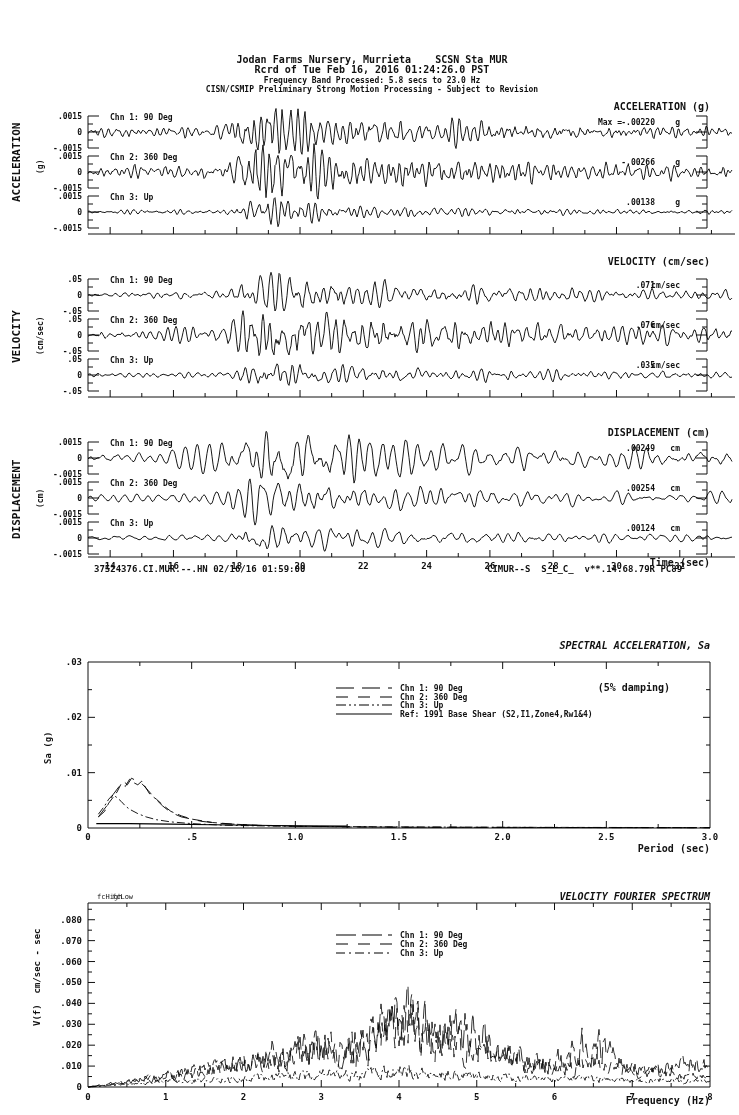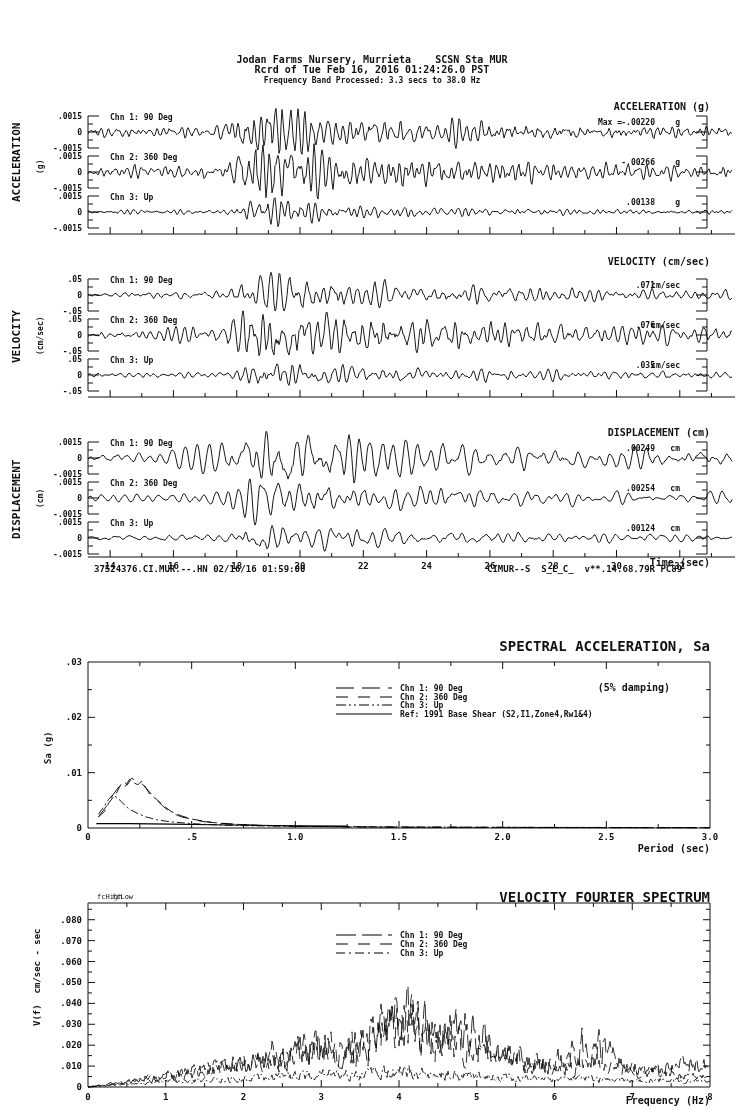--- a/index.html
+++ b/index.html
@@ -6,21 +6,21 @@
   .page{position:relative;width:739px;height:1115px;background:#fff;overflow:hidden;
         font-family:"DejaVu Sans Mono",monospace;color:#111;}
   .t{position:absolute;white-space:pre;font-weight:bold;}
   .ctr{left:88px;width:622px;text-align:right;}
   .hdr{left:20px;width:704px;text-align:center;}
   .rot{position:absolute;transform:rotate(-90deg);transform-origin:0 0;white-space:pre;font-weight:bold;}
   .f7{font-size:7px;line-height:9px;}
   .f8{font-size:8px;line-height:9px;}
   .f9{font-size:9px;line-height:10px;}
   .f95{font-size:10px;line-height:11px;}
-  .f10{font-size:14px;line-height:12px;}
+  .f10{font-size:10px;line-height:12px;font-style:italic;}
   .f11{font-size:11px;line-height:13px;}
   svg.canvas{position:absolute;left:0;top:0;}
   svg text{font-family:"DejaVu Sans Mono",monospace;font-weight:bold;fill:#111;}
   .fcwrap{position:absolute;left:96px;top:893px;width:40px;height:10px;}
   .fcwrap span{position:absolute;top:0;}
 </style>
 </head>
 <body>
 
 <div class="page">
@@ -415,21 +415,22 @@
       <polyline points="88,1087.0 89,1086.9 90,1086.8 91,1086.5 92,1086.3 93,1086.0 94,1086.1 95,1086.2 96,1086.3 97,1086.0 98,1085.3 99,1085.0 100,1085.3 101,1085.8 102,1085.4 103,1085.4 104,1085.8 105,1085.0 106,1083.8 107,1084.0 108,1084.3 109,1083.6 110,1084.4 111,1084.9 112,1084.2 113,1083.2 114,1084.1 115,1082.6 116,1083.0 117,1083.3 118,1083.5 119,1082.6 120,1083.5 121,1083.8 122,1083.2 123,1084.2 124,1083.7 125,1082.7 126,1083.4 127,1082.4 128,1081.3 129,1079.4 130,1081.9 131,1083.5 132,1081.3 133,1079.7 134,1080.6 135,1081.8 136,1080.1 137,1081.5 138,1082.4 139,1080.0 140,1078.1 141,1079.1 142,1080.9 143,1079.8 144,1081.4 145,1078.1 146,1078.5 147,1075.8 148,1074.8 149,1078.8 150,1081.5 151,1082.4 152,1082.4 153,1079.2 154,1075.8 155,1079.8 156,1081.3 157,1076.5 158,1077.0 159,1077.2 160,1079.4 161,1077.5 162,1077.8 163,1074.2 164,1074.8 165,1073.8 166,1073.5 167,1072.8 168,1071.7 169,1074.1 170,1071.5 171,1073.6 172,1078.8 173,1077.9 174,1080.6 175,1080.2 176,1077.4 177,1073.8 178,1070.7 179,1076.8 180,1072.8 181,1069.6 182,1069.4 183,1076.2 184,1079.5 185,1075.6 186,1072.5 187,1073.3 188,1069.4 189,1073.8 190,1076.6 191,1073.0 192,1078.0 193,1074.5 194,1073.5 195,1068.5 196,1069.0 197,1067.7 198,1075.5 199,1076.3 200,1072.3 201,1072.9 202,1071.9 203,1073.6 204,1075.1 205,1076.9 206,1073.3 207,1074.6 208,1069.6 209,1074.0 210,1067.9 211,1074.0 212,1074.1 213,1067.3 214,1073.7 215,1065.5 216,1065.8 217,1066.2 218,1069.9 219,1065.1 220,1073.2 221,1066.4 222,1060.9 223,1061.4 224,1060.4 225,1059.0 226,1070.3 227,1065.1 228,1068.8 229,1069.5 230,1067.2 231,1074.2 232,1063.8 233,1056.7 234,1064.5 235,1069.1 236,1070.6 237,1067.2 238,1061.3 239,1058.1 240,1063.8 241,1068.9 242,1070.5 243,1060.8 244,1056.3 245,1066.6 246,1071.9 247,1069.9 248,1064.2 249,1067.9 250,1070.7 251,1068.9 252,1061.9 253,1055.0 254,1059.3 255,1060.8 256,1067.9 257,1065.9 258,1053.9 259,1061.5 260,1054.7 261,1060.7 262,1063.6 263,1056.3 264,1067.6 265,1063.0 266,1050.1 267,1057.9 268,1061.4 269,1055.4 270,1051.5 271,1052.8 272,1041.1 273,1044.8 274,1052.9 275,1065.1 276,1052.0 277,1058.3 278,1059.4 279,1066.5 280,1056.8 281,1066.4 282,1061.8 283,1048.6 284,1062.6 285,1068.5 286,1068.7 287,1071.3 288,1057.6 289,1057.5 290,1060.6 291,1047.8 292,1052.8 293,1049.8 294,1047.1 295,1041.4 296,1046.9 297,1042.1 298,1036.3 299,1049.7 300,1037.1 301,1048.4 302,1061.8 303,1042.1 304,1034.0 305,1038.5 306,1056.0 307,1060.7 308,1053.1 309,1064.4 310,1044.1 311,1056.9 312,1058.9 313,1050.9 314,1038.0 315,1031.2 316,1030.8 317,1050.1 318,1034.4 319,1038.2 320,1056.3 321,1045.6 322,1049.7 323,1060.7 324,1060.0 325,1039.5 326,1048.7 327,1051.7 328,1059.2 329,1044.8 330,1046.4 331,1050.9 332,1055.9 333,1058.5 334,1052.0 335,1062.6 336,1064.2 337,1063.9 338,1062.9 339,1067.4 340,1068.6 341,1067.6 342,1069.1 343,1064.1 344,1059.3 345,1061.2 346,1048.3 347,1047.4 348,1048.6 349,1037.9 350,1049.4 351,1063.2 352,1051.8 353,1063.3 354,1046.4 355,1032.4 356,1051.8 357,1054.2 358,1061.5 359,1061.2 360,1053.1 361,1033.7 362,1036.8 363,1030.1 364,1046.3 365,1048.3 366,1053.2 367,1061.6 368,1066.1 369,1042.8 370,1025.5 371,1018.9 372,1022.4 373,1016.6 374,1034.1 375,1040.3 376,1051.8 377,1038.4 378,1022.4 379,1034.9 380,1016.3 381,1003.9 382,1014.3 383,1011.7 384,1017.0 385,1031.1 386,1018.5 387,1040.1 388,1021.7 389,1026.3 390,1008.0 391,1020.3 392,1006.0 393,1015.8 394,1024.7 395,998.2 396,997.5 397,1002.4 398,1030.3 399,1046.0 400,1036.7 401,1042.0 402,1015.4 403,1025.5 404,1045.5 405,1031.4 406,1008.7 407,987.3 408,985.8 409,1023.4 410,1025.5 411,1004.1 412,1025.3 413,1004.4 414,1025.6 415,1041.6 416,1029.4 417,1027.7 418,1007.7 419,1035.0 420,1051.3 421,1052.5 422,1039.7 423,1024.7 424,1008.6 425,1000.0 426,1025.9 427,1044.1 428,1046.3 429,1024.2 430,1048.7 431,1054.0 432,1021.9 433,1036.1 434,1031.6 435,1023.9 436,1038.0 437,1032.1 438,1048.9 439,1046.1 440,1024.8 441,1048.6 442,1055.9 443,1030.2 444,1025.9 445,1042.7 446,1043.5 447,1032.5 448,1047.4 449,1035.9 450,1015.3 451,1035.0 452,1019.8 453,1018.3 454,1023.7 455,1018.7 456,1008.9 457,1033.7 458,1035.2 459,1027.4 460,1022.5 461,1020.6 462,1045.5 463,1050.4 464,1032.9 465,1013.3 466,1030.5 467,1024.2 468,1042.8 469,1057.0 470,1048.1 471,1040.6 472,1021.2 473,1013.6 474,1030.3 475,1030.1 476,1049.8 477,1050.0 478,1061.9 479,1035.2 480,1045.7 481,1047.2 482,1047.4 483,1029.2 484,1022.4 485,1023.9 486,1050.8 487,1035.9 488,1052.6 489,1034.8 490,1039.0 491,1057.9 492,1056.4 493,1056.6 494,1056.9 495,1056.5 496,1061.9 497,1047.5 498,1045.1 499,1060.9 500,1060.9 501,1058.3 502,1056.0 503,1055.9 504,1054.5 505,1062.3 506,1055.4 507,1059.2 508,1045.4 509,1050.7 510,1046.0 511,1057.0 512,1064.0 513,1063.5 514,1052.9 515,1052.8 516,1056.4 517,1063.9 518,1051.2 519,1049.5 520,1046.5 521,1049.2 522,1059.0 523,1061.8 524,1070.6 525,1061.5 526,1066.3 527,1072.9 528,1068.2 529,1068.7 530,1063.1 531,1067.4 532,1062.2 533,1063.9 534,1070.2 535,1059.1 536,1054.8 537,1053.2 538,1061.2 539,1063.4 540,1059.6 541,1063.7 542,1069.2 543,1058.9 544,1068.5 545,1072.6 546,1062.2 547,1070.2 548,1074.2 549,1065.3 550,1065.4 551,1069.5 552,1074.6 553,1071.8 554,1067.9 555,1069.8 556,1057.4 557,1055.3 558,1049.1 559,1062.7 560,1062.2 561,1055.4 562,1067.1 563,1062.2 564,1067.5 565,1063.6 566,1066.1 567,1070.5 568,1063.3 569,1066.3 570,1065.8 571,1048.6 572,1040.9 573,1047.2 574,1047.8 575,1058.9 576,1063.9 577,1065.9 578,1058.0 579,1065.1 580,1047.6 581,1041.0 582,1027.9 583,1051.5 584,1052.1 585,1048.8 586,1043.8 587,1051.7 588,1059.1 589,1061.0 590,1063.8 591,1067.3 592,1055.2 593,1047.1 594,1043.6 595,1046.8 596,1043.6 597,1059.3 598,1037.4 599,1029.4 600,1042.4 601,1059.1 602,1064.0 603,1042.1 604,1040.3 605,1038.4 606,1053.0 607,1054.9 608,1049.7 609,1046.7 610,1041.4 611,1048.4 612,1053.0 613,1047.5 614,1052.7 615,1055.8 616,1064.3 617,1063.2 618,1066.2 619,1058.2 620,1065.8 621,1059.0 622,1065.5 623,1065.7 624,1064.5 625,1071.8 626,1072.4 627,1068.7 628,1072.7 629,1071.8 630,1070.7 631,1066.3 632,1063.0 633,1062.6 634,1071.6 635,1064.1 636,1073.6 637,1072.8 638,1074.6 639,1067.9 640,1067.5 641,1070.5 642,1067.5 643,1067.2 644,1064.2 645,1071.4 646,1073.2 647,1076.8 648,1073.6 649,1073.4 650,1067.3 651,1069.9 652,1067.7 653,1072.3 654,1068.6 655,1066.5 656,1065.9 657,1068.1 658,1064.1 659,1070.8 660,1073.1 661,1068.8 662,1069.0 663,1074.3 664,1072.1 665,1073.6 666,1065.3 667,1063.1 668,1063.4 669,1071.2 670,1076.1 671,1073.1 672,1065.1 673,1069.8 674,1069.9 675,1067.3 676,1063.8 677,1065.3 678,1066.6 679,1068.0 680,1060.9 681,1058.0 682,1059.6 683,1056.4 684,1063.7 685,1062.1 686,1065.1 687,1065.3 688,1064.1 689,1071.4 690,1060.2 691,1060.0 692,1069.2 693,1064.5 694,1065.8 695,1070.5 696,1059.1 697,1060.3 698,1068.7 699,1071.8 700,1070.1 701,1068.4 702,1069.5 703,1063.6 704,1059.5 705,1068.1 706,1065.4 707,1066.3 708,1068.6 709,1066.8 710,1065.7" fill="none" stroke="#000" stroke-width="0.8" stroke-dasharray="18,5"></polyline>
       <line x1="336" y1="935" x2="392" y2="935" stroke="#000" stroke-width="1.1" stroke-dasharray="20,6"></line>
       <polyline points="88,1087.0 89,1086.9 90,1086.7 91,1086.6 92,1086.4 93,1086.3 94,1086.4 95,1086.2 96,1085.9 97,1085.9 98,1085.2 99,1085.4 100,1084.8 101,1084.7 102,1084.2 103,1085.3 104,1084.4 105,1085.1 106,1084.7 107,1084.3 108,1084.2 109,1083.5 110,1082.9 111,1082.3 112,1084.2 113,1084.7 114,1084.0 115,1084.7 116,1084.5 117,1084.1 118,1082.1 119,1081.3 120,1082.8 121,1081.2 122,1083.0 123,1084.2 124,1083.1 125,1082.2 126,1083.3 127,1081.1 128,1079.5 129,1081.8 130,1080.4 131,1080.8 132,1081.3 133,1081.1 134,1080.4 135,1078.6 136,1079.9 137,1079.8 138,1081.8 139,1081.9 140,1078.8 141,1079.5 142,1077.8 143,1077.5 144,1079.3 145,1076.0 146,1077.0 147,1078.4 148,1079.8 149,1077.4 150,1075.9 151,1074.5 152,1073.8 153,1075.5 154,1079.3 155,1078.3 156,1076.8 157,1079.4 158,1081.4 159,1080.3 160,1075.6 161,1075.2 162,1077.3 163,1079.1 164,1078.4 165,1078.4 166,1078.0 167,1072.5 168,1070.8 169,1072.4 170,1072.9 171,1077.7 172,1074.8 173,1078.2 174,1075.3 175,1079.4 176,1078.4 177,1072.5 178,1070.4 179,1074.5 180,1074.9 181,1074.0 182,1077.9 183,1075.1 184,1072.9 185,1068.4 186,1069.9 187,1074.4 188,1069.9 189,1068.3 190,1070.7 191,1072.0 192,1066.5 193,1067.0 194,1064.6 195,1067.1 196,1069.0 197,1067.2 198,1067.0 199,1070.3 200,1065.8 201,1073.8 202,1066.5 203,1067.1 204,1064.9 205,1070.0 206,1065.0 207,1066.3 208,1062.5 209,1066.5 210,1065.2 211,1071.6 212,1070.5 213,1063.8 214,1060.6 215,1059.5 216,1062.5 217,1060.7 218,1063.2 219,1066.2 220,1063.7 221,1061.8 222,1063.1 223,1065.0 224,1068.6 225,1073.8 226,1064.8 227,1068.2 228,1068.7 229,1067.6 230,1060.9 231,1061.8 232,1062.4 233,1068.7 234,1066.9 235,1071.4 236,1062.7 237,1071.5 238,1063.9 239,1060.5 240,1057.0 241,1061.7 242,1067.1 243,1063.2 244,1066.0 245,1059.9 246,1070.6 247,1070.9 248,1065.1 249,1064.8 250,1070.5 251,1071.7 252,1060.3 253,1054.7 254,1052.8 255,1050.9 256,1057.5 257,1059.6 258,1052.6 259,1056.6 260,1059.5 261,1067.1 262,1070.8 263,1073.6 264,1060.5 265,1058.6 266,1068.7 267,1065.2 268,1062.5 269,1070.1 270,1059.4 271,1065.7 272,1056.3 273,1055.6 274,1063.1 275,1069.4 276,1070.4 277,1071.4 278,1065.6 279,1072.1 280,1058.1 281,1053.3 282,1052.7 283,1052.4 284,1059.4 285,1067.2 286,1065.5 287,1052.2 288,1054.2 289,1063.9 290,1050.5 291,1056.3 292,1052.5 293,1062.3 294,1064.3 295,1059.2 296,1056.6 297,1047.6 298,1040.3 299,1047.9 300,1059.7 301,1059.6 302,1060.0 303,1060.3 304,1051.3 305,1053.5 306,1043.7 307,1052.5 308,1065.4 309,1064.2 310,1048.8 311,1047.1 312,1041.7 313,1043.8 314,1056.3 315,1041.1 316,1044.0 317,1048.3 318,1057.5 319,1063.6 320,1053.7 321,1048.5 322,1050.3 323,1057.9 324,1043.9 325,1034.9 326,1055.0 327,1048.8 328,1038.0 329,1044.7 330,1037.1 331,1031.8 332,1047.2 333,1052.7 334,1048.2 335,1042.6 336,1050.0 337,1063.1 338,1068.1 339,1059.4 340,1042.3 341,1043.8 342,1044.6 343,1055.8 344,1059.5 345,1049.4 346,1057.5 347,1046.2 348,1038.8 349,1054.9 350,1055.5 351,1043.7 352,1031.8 353,1051.3 354,1061.6 355,1068.7 356,1066.6 357,1042.3 358,1055.5 359,1046.1 360,1041.9 361,1030.3 362,1042.3 363,1050.2 364,1039.4 365,1037.1 366,1038.4 367,1033.5 368,1048.2 369,1060.5 370,1040.2 371,1041.2 372,1033.2 373,1027.0 374,1038.5 375,1042.7 376,1048.2 377,1039.7 378,1033.3 379,1021.3 380,1026.7 381,1045.9 382,1022.6 383,1038.2 384,1034.4 385,1020.2 386,1042.4 387,1022.6 388,1010.0 389,1005.5 390,1019.8 391,1022.7 392,1006.8 393,1015.2 394,1036.3 395,1048.1 396,1018.0 397,1008.4 398,1031.9 399,1019.2 400,1019.9 401,1022.4 402,1040.4 403,1026.8 404,1005.4 405,1012.6 406,1012.7 407,1015.9 408,1043.2 409,1016.3 410,1012.3 411,998.4 412,993.1 413,1001.2 414,1031.9 415,1020.4 416,1016.4 417,1004.2 418,1001.0 419,1024.7 420,1047.1 421,1056.6 422,1033.2 423,1042.2 424,1031.3 425,1030.8 426,1018.5 427,1017.3 428,1031.0 429,1022.8 430,1032.0 431,1035.2 432,1035.6 433,1051.9 434,1051.9 435,1061.8 436,1040.0 437,1042.9 438,1029.5 439,1047.4 440,1053.2 441,1043.0 442,1040.4 443,1045.4 444,1030.0 445,1023.7 446,1037.4 447,1036.9 448,1026.8 449,1049.4 450,1039.0 451,1049.9 452,1034.9 453,1037.6 454,1057.1 455,1036.0 456,1049.9 457,1038.0 458,1030.7 459,1026.3 460,1030.3 461,1054.0 462,1055.6 463,1061.0 464,1067.2 465,1067.2 466,1069.7 467,1050.2 468,1045.9 469,1047.4 470,1040.7 471,1051.7 472,1057.3 473,1060.5 474,1052.4 475,1052.9 476,1056.2 477,1048.2 478,1049.2 479,1048.7 480,1048.1 481,1051.7 482,1048.8 483,1047.4 484,1044.1 485,1047.7 486,1057.4 487,1050.6 488,1059.0 489,1050.7 490,1051.3 491,1061.4 492,1059.3 493,1053.0 494,1054.7 495,1058.3 496,1055.1 497,1047.3 498,1049.6 499,1058.6 500,1056.8 501,1061.5 502,1054.7 503,1049.7 504,1057.2 505,1047.6 506,1060.0 507,1053.8 508,1047.7 509,1063.2 510,1053.3 511,1064.0 512,1065.2 513,1058.5 514,1055.4 515,1056.9 516,1061.4 517,1054.0 518,1056.7 519,1049.8 520,1061.7 521,1063.6 522,1065.5 523,1063.7 524,1071.1 525,1073.0 526,1066.3 527,1057.2 528,1068.8 529,1057.8 530,1064.6 531,1069.9 532,1073.7 533,1071.3 534,1066.0 535,1071.8 536,1063.4 537,1061.1 538,1067.0 539,1059.2 540,1069.5 541,1062.4 542,1067.8 543,1058.2 544,1068.9 545,1064.8 546,1058.6 547,1059.8 548,1060.5 549,1066.0 550,1058.9 551,1063.6 552,1062.6 553,1063.3 554,1066.1 555,1069.5 556,1071.2 557,1064.3 558,1071.2 559,1068.2 560,1065.9 561,1072.1 562,1073.6 563,1070.2 564,1071.9 565,1075.2 566,1064.3 567,1057.0 568,1054.5 569,1052.5 570,1066.9 571,1062.5 572,1071.8 573,1076.1 574,1077.5 575,1075.4 576,1067.1 577,1069.6 578,1068.9 579,1060.1 580,1066.5 581,1063.6 582,1058.8 583,1068.0 584,1063.9 585,1058.2 586,1060.8 587,1062.6 588,1067.1 589,1058.6 590,1059.9 591,1058.2 592,1059.0 593,1057.5 594,1069.5 595,1058.7 596,1067.5 597,1065.4 598,1065.5 599,1060.1 600,1067.5 601,1065.8 602,1064.6 603,1064.6 604,1070.4 605,1063.9 606,1065.5 607,1070.8 608,1074.3 609,1071.4 610,1066.6 611,1062.3 612,1066.9 613,1065.6 614,1069.3 615,1066.9 616,1069.0 617,1066.5 618,1066.4 619,1067.8 620,1067.7 621,1071.6 622,1074.5 623,1066.4 624,1065.8 625,1074.2 626,1068.0 627,1064.3 628,1073.0 629,1068.1 630,1067.6 631,1070.3 632,1071.5 633,1073.5 634,1074.9 635,1075.0 636,1069.1 637,1075.5 638,1078.5 639,1078.2 640,1077.8 641,1077.0 642,1075.6 643,1070.1 644,1072.6 645,1073.6 646,1072.0 647,1070.1 648,1070.4 649,1067.1 650,1072.1 651,1068.9 652,1072.0 653,1068.1 654,1068.5 655,1067.5 656,1070.1 657,1072.2 658,1067.8 659,1075.5 660,1076.8 661,1076.6 662,1069.9 663,1070.9 664,1073.5 665,1071.5 666,1076.1 667,1071.6 668,1071.1 669,1073.9 670,1069.0 671,1067.7 672,1072.2 673,1072.0 674,1074.1 675,1077.7 676,1076.8 677,1076.2 678,1079.0 679,1075.0 680,1074.3 681,1078.3 682,1072.5 683,1077.3 684,1079.2 685,1075.0 686,1075.7 687,1074.6 688,1074.8 689,1074.3 690,1073.7 691,1075.0 692,1077.8 693,1073.1 694,1075.7 695,1076.8 696,1077.3 697,1079.0 698,1073.6 699,1072.5 700,1076.5 701,1075.6 702,1078.0 703,1075.1 704,1076.8 705,1077.8 706,1077.6 707,1075.0 708,1075.2 709,1073.3 710,1074.1" fill="none" stroke="#000" stroke-width="0.8" stroke-dasharray="12,8"></polyline>
       <line x1="336" y1="944" x2="392" y2="944" stroke="#000" stroke-width="1.1" stroke-dasharray="12,10"></line>
       <polyline points="88,1087.0 89,1087.0 90,1086.9 91,1086.8 92,1086.8 93,1086.8 94,1086.6 95,1086.7 96,1086.5 97,1086.6 98,1086.2 99,1086.3 100,1086.5 101,1086.2 102,1086.0 103,1085.9 104,1085.6 105,1086.1 106,1085.9 107,1085.5 108,1085.2 109,1085.5 110,1085.0 111,1085.3 112,1085.9 113,1085.6 114,1085.6 115,1085.4 116,1085.0 117,1085.3 118,1084.6 119,1084.2 120,1085.2 121,1084.6 122,1084.7 123,1083.8 124,1084.4 125,1083.7 126,1083.2 127,1083.3 128,1084.7 129,1083.7 130,1083.7 131,1083.7 132,1084.7 133,1083.4 134,1084.4 135,1083.5 136,1083.4 137,1083.9 138,1083.2 139,1083.7 140,1084.0 141,1083.0 142,1084.2 143,1082.6 144,1083.7 145,1084.7 146,1084.3 147,1082.5 148,1082.8 149,1081.6 150,1080.9 151,1082.0 152,1083.8 153,1082.8 154,1081.8 155,1082.6 156,1081.0 157,1080.9 158,1080.3 159,1082.6 160,1081.7 161,1080.4 162,1081.4 163,1082.5 164,1082.8 165,1080.9 166,1080.1 167,1080.5 168,1081.8 169,1080.0 170,1079.8 171,1079.8 172,1079.0 173,1079.6 174,1078.9 175,1082.3 176,1080.4 177,1082.8 178,1081.5 179,1080.9 180,1081.0 181,1082.7 182,1083.0 183,1082.0 184,1082.8 185,1079.8 186,1081.0 187,1082.5 188,1082.0 189,1081.4 190,1080.4 191,1082.3 192,1083.6 193,1079.8 194,1082.4 195,1079.5 196,1081.9 197,1080.2 198,1078.8 199,1079.8 200,1079.1 201,1082.1 202,1080.8 203,1079.8 204,1078.2 205,1077.7 206,1081.1 207,1080.5 208,1081.8 209,1082.5 210,1081.7 211,1082.3 212,1081.1 213,1078.8 214,1077.1 215,1077.9 216,1078.8 217,1079.4 218,1078.3 219,1081.2 220,1082.6 221,1082.9 222,1078.9 223,1080.4 224,1081.9 225,1082.0 226,1079.8 227,1079.2 228,1077.6 229,1081.3 230,1083.0 231,1078.4 232,1076.3 233,1077.5 234,1078.4 235,1080.1 236,1081.5 237,1082.1 238,1082.5 239,1078.6 240,1080.4 241,1082.5 242,1079.8 243,1080.3 244,1079.4 245,1076.3 246,1079.0 247,1081.0 248,1079.3 249,1080.6 250,1080.2 251,1081.5 252,1078.2 253,1079.2 254,1075.7 255,1074.0 256,1074.8 257,1074.0 258,1074.1 259,1079.0 260,1076.9 261,1074.2 262,1075.3 263,1075.6 264,1080.2 265,1077.5 266,1078.3 267,1078.7 268,1077.2 269,1079.9 270,1079.3 271,1077.4 272,1074.9 273,1079.2 274,1081.4 275,1076.3 276,1073.8 277,1076.0 278,1075.3 279,1072.9 280,1077.4 281,1075.3 282,1073.4 283,1074.8 284,1076.6 285,1075.1 286,1075.8 287,1075.1 288,1072.6 289,1077.5 290,1074.7 291,1079.5 292,1077.0 293,1078.8 294,1073.7 295,1071.4 296,1075.6 297,1078.5 298,1077.1 299,1080.0 300,1074.9 301,1072.1 302,1071.8 303,1070.6 304,1074.2 305,1078.8 306,1075.7 307,1071.1 308,1075.3 309,1073.2 310,1077.7 311,1080.1 312,1077.0 313,1077.3 314,1079.8 315,1079.4 316,1077.0 317,1076.9 318,1075.9 319,1075.4 320,1070.1 321,1073.5 322,1073.4 323,1069.5 324,1074.9 325,1073.9 326,1075.6 327,1074.8 328,1075.0 329,1070.1 330,1070.2 331,1076.7 332,1074.0 333,1073.3 334,1072.5 335,1076.1 336,1073.3 337,1070.2 338,1072.9 339,1076.1 340,1078.4 341,1074.4 342,1077.8 343,1077.3 344,1074.5 345,1074.1 346,1070.3 347,1074.6 348,1078.6 349,1080.9 350,1081.2 351,1073.4 352,1073.0 353,1073.9 354,1076.8 355,1073.7 356,1071.3 357,1076.8 358,1076.6 359,1080.2 360,1076.2 361,1078.3 362,1073.2 363,1074.4 364,1077.7 365,1074.3 366,1071.1 367,1068.8 368,1068.7 369,1070.8 370,1069.7 371,1067.5 372,1073.2 373,1069.0 374,1067.4 375,1067.0 376,1071.5 377,1072.1 378,1077.7 379,1074.9 380,1078.8 381,1080.0 382,1071.9 383,1069.0 384,1065.8 385,1074.0 386,1072.0 387,1077.5 388,1069.3 389,1075.0 390,1077.3 391,1076.5 392,1077.0 393,1069.5 394,1076.0 395,1073.8 396,1073.6 397,1070.1 398,1069.3 399,1073.4 400,1066.7 401,1072.2 402,1076.1 403,1071.7 404,1066.1 405,1068.2 406,1072.1 407,1076.6 408,1068.4 409,1065.4 410,1074.0 411,1069.6 412,1076.0 413,1079.1 414,1078.9 415,1072.5 416,1072.2 417,1074.6 418,1078.7 419,1074.7 420,1074.3 421,1070.9 422,1067.9 423,1072.5 424,1070.7 425,1072.8 426,1075.8 427,1076.8 428,1074.2 429,1078.1 430,1073.6 431,1073.2 432,1075.0 433,1075.7 434,1074.0 435,1076.0 436,1076.2 437,1076.3 438,1076.6 439,1077.7 440,1072.2 441,1077.3 442,1071.6 443,1073.7 444,1078.2 445,1080.4 446,1072.6 447,1076.8 448,1071.2 449,1076.4 450,1078.0 451,1079.8 452,1079.1 453,1078.7 454,1072.9 455,1070.7 456,1075.6 457,1073.9 458,1077.1 459,1080.4 460,1079.2 461,1079.1 462,1073.8 463,1077.7 464,1073.8 465,1076.1 466,1072.9 467,1076.5 468,1073.1 469,1073.6 470,1072.6 471,1077.5 472,1074.0 473,1073.3 474,1077.8 475,1076.5 476,1074.7 477,1077.7 478,1073.3 479,1071.9 480,1077.0 481,1077.8 482,1076.8 483,1076.3 484,1076.9 485,1080.2 486,1076.3 487,1078.3 488,1074.3 489,1075.9 490,1080.0 491,1079.2 492,1080.1 493,1075.1 494,1079.2 495,1080.5 496,1078.8 497,1077.8 498,1076.6 499,1080.0 500,1081.1 501,1082.0 502,1076.7 503,1074.5 504,1074.7 505,1074.5 506,1073.8 507,1077.6 508,1075.3 509,1073.7 510,1076.8 511,1077.6 512,1080.9 513,1078.8 514,1080.5 515,1079.5 516,1081.8 517,1079.1 518,1076.5 519,1079.1 520,1081.5 521,1080.6 522,1080.1 523,1076.8 524,1077.9 525,1078.3 526,1075.3 527,1076.4 528,1079.3 529,1081.2 530,1080.2 531,1078.8 532,1080.2 533,1077.8 534,1076.0 535,1076.1 536,1077.6 537,1080.5 538,1078.1 539,1077.2 540,1078.4 541,1079.9 542,1077.9 543,1078.7 544,1079.9 545,1077.6 546,1077.9 547,1078.6 548,1077.3 549,1080.6 550,1078.6 551,1080.8 552,1082.0 553,1079.2 554,1081.3 555,1081.7 556,1078.3 557,1079.0 558,1080.8 559,1079.7 560,1078.6 561,1077.1 562,1078.2 563,1078.8 564,1077.2 565,1076.8 566,1076.5 567,1077.8 568,1077.8 569,1079.6 570,1080.0 571,1078.2 572,1080.4 573,1077.0 574,1080.2 575,1078.4 576,1079.3 577,1077.2 578,1076.5 579,1075.4 580,1075.7 581,1078.4 582,1076.1 583,1077.1 584,1077.8 585,1080.3 586,1076.9 587,1077.7 588,1075.6 589,1078.4 590,1076.8 591,1075.8 592,1075.9 593,1080.6 594,1080.8 595,1080.7 596,1079.0 597,1076.9 598,1080.3 599,1082.6 600,1078.2 601,1079.5 602,1081.0 603,1078.7 604,1077.0 605,1078.4 606,1079.7 607,1078.1 608,1079.9 609,1077.3 610,1080.3 611,1081.7 612,1079.4 613,1080.3 614,1081.3 615,1081.3 616,1079.7 617,1078.5 618,1078.9 619,1078.0 620,1081.3 621,1078.4 622,1078.2 623,1078.5 624,1081.2 625,1080.1 626,1078.4 627,1080.5 628,1078.4 629,1080.9 630,1082.5 631,1080.3 632,1080.9 633,1081.7 634,1081.3 635,1081.2 636,1080.8 637,1079.3 638,1078.2 639,1081.4 640,1079.6 641,1082.0 642,1081.0 643,1081.8 644,1082.2 645,1081.7 646,1082.1 647,1083.2 648,1083.9 649,1083.6 650,1079.8 651,1079.2 652,1080.7 653,1082.7 654,1080.9 655,1079.9 656,1079.6 657,1078.2 658,1079.2 659,1081.6 660,1078.5 661,1081.4 662,1080.0 663,1079.2 664,1079.3 665,1079.2 666,1081.0 667,1081.6 668,1081.3 669,1081.1 670,1081.9 671,1079.4 672,1080.1 673,1078.9 674,1081.9 675,1080.5 676,1078.7 677,1077.8 678,1079.6 679,1081.9 680,1079.1 681,1080.7 682,1083.0 683,1083.6 684,1084.1 685,1083.1 686,1083.3 687,1081.7 688,1079.2 689,1079.9 690,1082.4 691,1080.8 692,1080.9 693,1080.4 694,1081.4 695,1079.8 696,1079.3 697,1081.1 698,1081.0 699,1080.5 700,1080.5 701,1079.5 702,1081.7 703,1080.4 704,1079.8 705,1080.4 706,1082.4 707,1081.9 708,1081.5 709,1082.0 710,1080.1" fill="none" stroke="#000" stroke-width="0.8" stroke-dasharray="8,3,2,3"></polyline>
       <line x1="336" y1="953" x2="392" y2="953" stroke="#000" stroke-width="1.1" stroke-dasharray="9,4,2,4"></line>
     </svg>
 
   <div class="t hdr f95" style="top:54px">Jodan Farms Nursery, Murrieta    SCSN Sta MUR</div>
   <div class="t hdr f95" style="top:64px">Rcrd of Tue Feb 16, 2016 01:24:26.0 PST</div>
-  <div class="t hdr f8" style="top:76px">Frequency Band Processed: 3.3 secs to 38.0 Hz</div>
+  <div class="t hdr f8" style="top:76px">Frequency Band Processed: 5.8 secs to 23.0 Hz</div>
+  <div class="t hdr f8" style="top:85px">CISN/CSMIP Preliminary Strong Motion Processing - Subject to Revision</div>
 
   <div class="t ctr f95" style="top:101px">ACCELERATION (g)</div>
   <div class="t ctr f95" style="top:256px">VELOCITY (cm/sec)</div>
   <div class="t ctr f95" style="top:427px">DISPLACEMENT (cm)</div>
   <div class="t ctr f10" style="top:640px">SPECTRAL ACCELERATION, Sa</div>
   <div class="t ctr f10" style="top:891px">VELOCITY FOURIER SPECTRUM</div>
 
   <div class="rot f11" style="left:10px;top:202px">ACCELERATION</div>
   <div class="rot f8" style="left:36px;top:174px">(g)</div>
   <div class="rot f11" style="left:10px;top:363px">VELOCITY</div>

